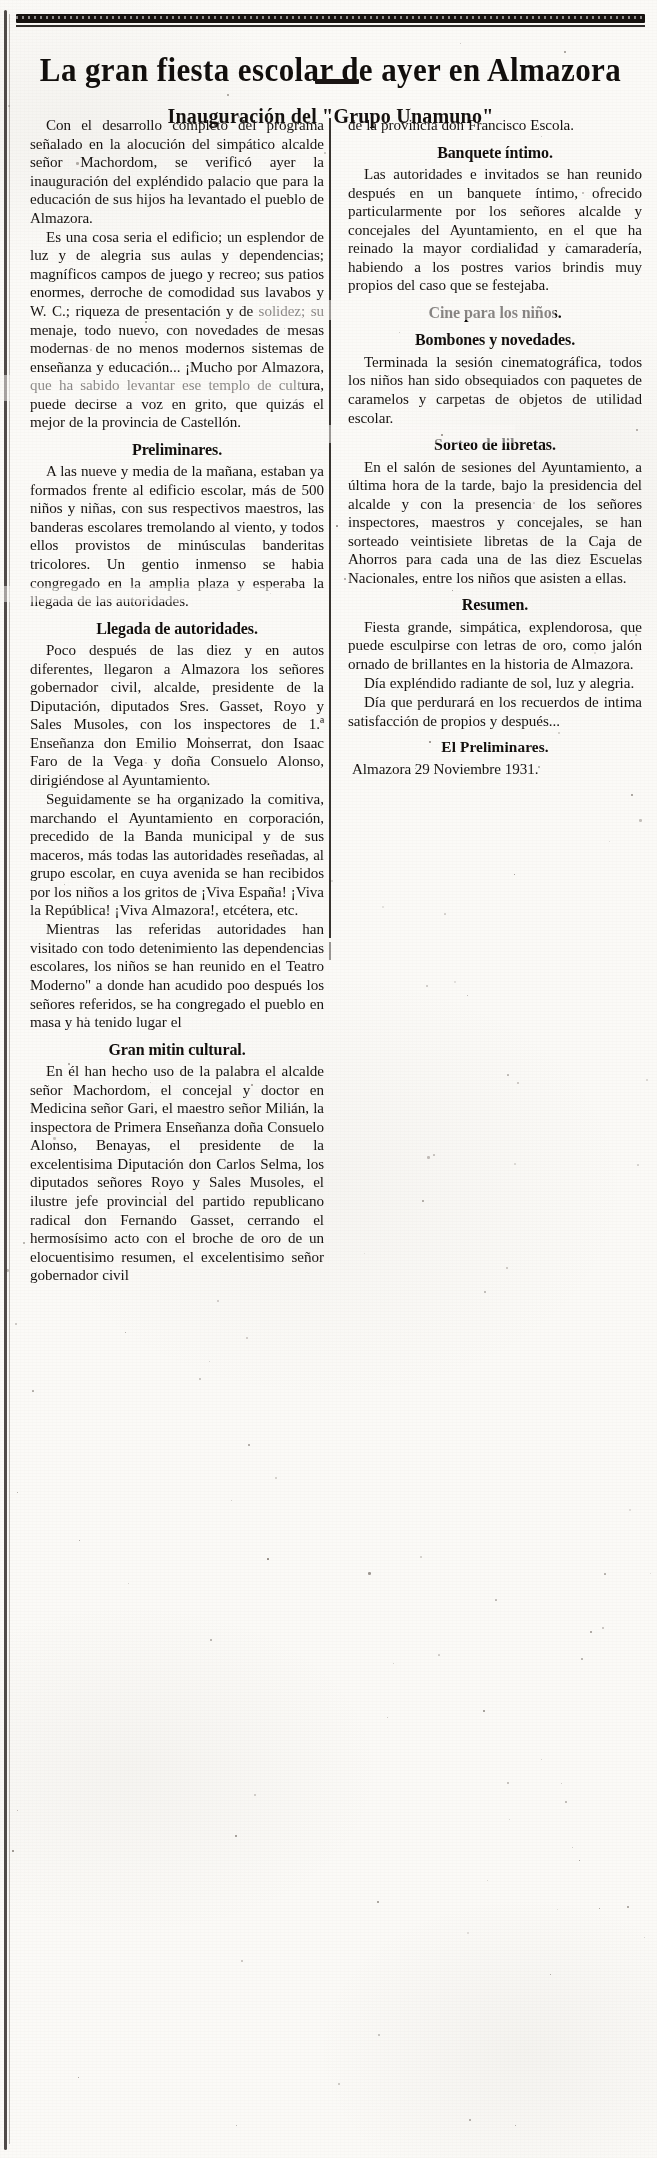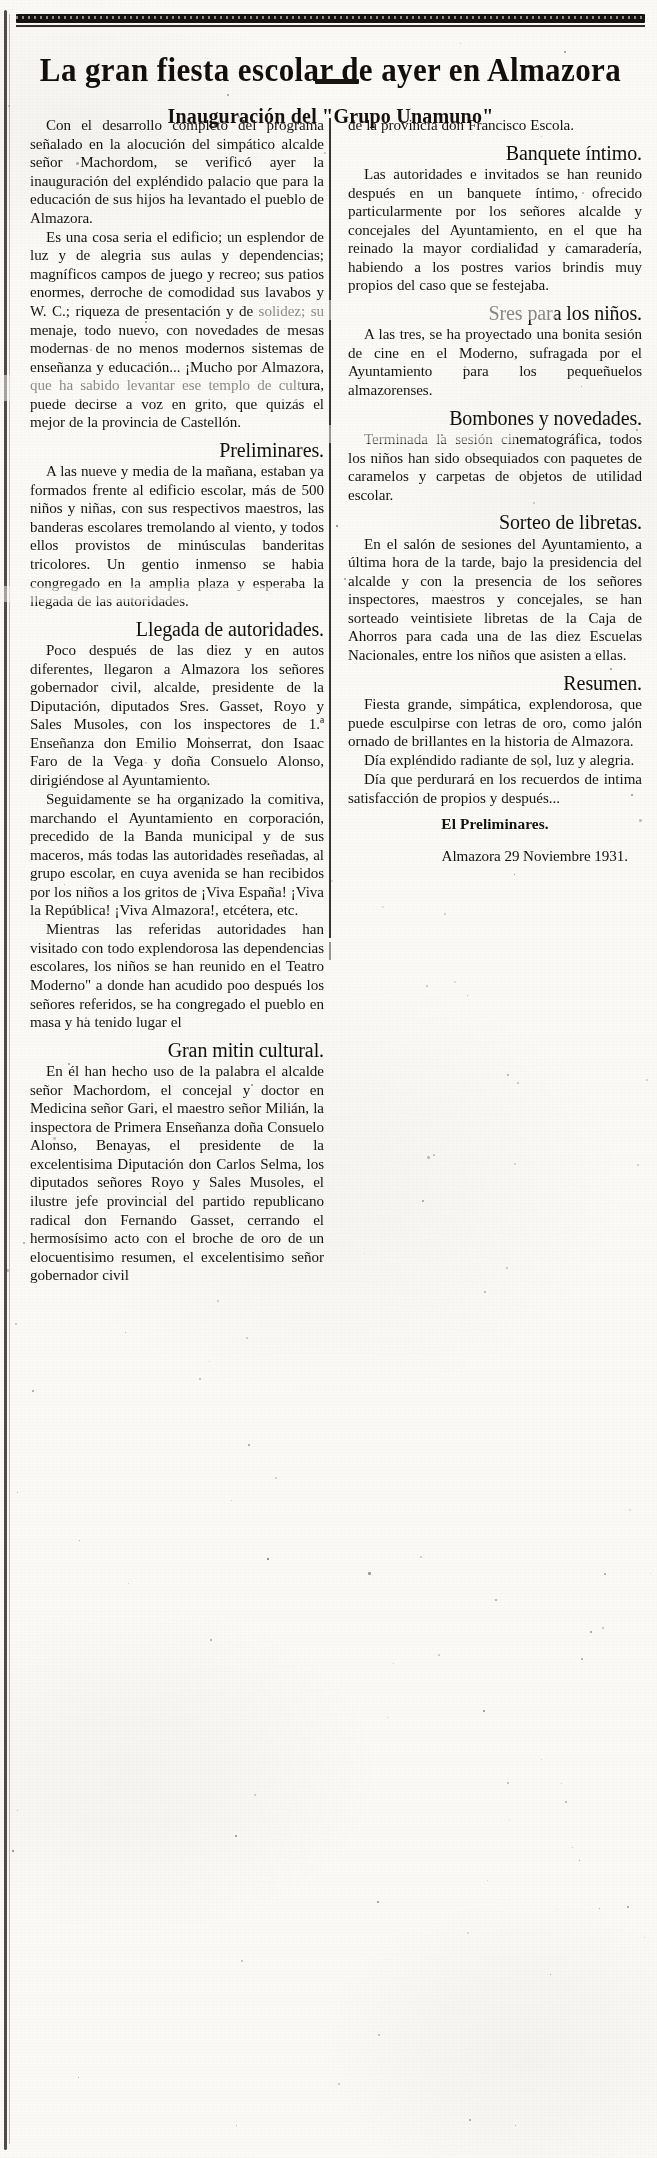--- a/index.html
+++ b/index.html
@@ -158,39 +158,39 @@
     line-height: 18.55px;
     letter-spacing: -0.05px;
     word-spacing: .3px;
     hyphens: manual;
     color: #171311;
   }
   p.par.noindent { text-indent: 0; }
 
   h3.sect {
     margin: 9px 0 3px 0;
-    font-size: 20px;
+    font-size: 16px;
     line-height: 18.5px;
-    font-weight: normal;
+    font-weight: bold;
     letter-spacing: -0.1px;
     color: #120f0d;
-    text-align: right;
+    text-align: center;
   }
 
   .signature {
     margin: 7px 0 0 0;
     text-align: center;
     font-weight: bold;
     font-size: 15.3px;
     line-height: 19px;
     letter-spacing: .1px;
   }
   .dateline {
-    margin: 14px;
-    text-align: right;
+    margin: 4px;
+    text-align: left;
     font-size: 15.1px;
     line-height: 19px;
     letter-spacing: -0.05px;
   }
 
   
   .faded-a, .faded-b, .faded-c, .faded-d {
     position: absolute;
     pointer-events: none;
     background: rgba(251,250,247,0.50);
@@ -244,30 +244,29 @@
     <div class="col-divider-2"></div>
 
     <div class="col col-left" id="col-left">
         <p class="par">Con el desarrollo completo del programa señalado en la alocución del simpático alcalde señor Machordom, se verificó ayer la inauguración del expléndido palacio que para la educación de sus hijos ha levantado el pueblo de Almazora.</p>
         <p class="par">Es una cosa seria el edificio; un esplendor de luz y de alegria sus aulas y dependencias; magníficos campos de juego y recreo; sus patios enormes, derroche de comodidad sus lavabos y W. C.; riqueza de presentación y de solidez; su menaje, todo nuevo, con novedades de mesas modernas de no menos modernos sistemas de enseñanza y educación... ¡Mucho por Almazora, que ha sabido levantar ese templo de cultura, puede decirse a voz en grito, que quizás el mejor de la provincia de Castellón.</p>
         <h3 class="sect">Preliminares.</h3>
         <p class="par">A las nueve y media de la mañana, estaban ya formados frente al edificio escolar, más de 500 niños y niñas, con sus respectivos maestros, las banderas escolares tremolando al viento, y todos ellos provistos de minúsculas banderitas tricolores. Un gentio inmenso se habia congregado en la amplia plaza y esperaba la llegada de las autoridades.</p>
         <h3 class="sect">Llegada de autoridades.</h3>
         <p class="par">Poco después de las diez y en autos diferentes, llegaron a Almazora los señores gobernador civil, alcalde, presidente de la Diputación, diputados Sres. Gasset, Royo y Sales Musoles, con los inspectores de 1.ª Enseñanza don Emilio Monserrat, don Isaac Faro de la Vega y doña Consuelo Alonso, dirigiéndose al Ayuntamiento.</p>
         <p class="par">Seguidamente se ha organizado la comitiva, marchando el Ayuntamiento en corporación, precedido de la Banda municipal y de sus maceros, más todas las autoridades reseñadas, al grupo escolar, en cuya avenida se han recibidos por los niños a los gritos de ¡Viva España! ¡Viva la República! ¡Viva Almazora!, etcétera, etc.</p>
-        <p class="par">Mientras las referidas autoridades han visitado con todo explendorosa las dependencias escolares, los niños se han reunido en el Teatro Moderno" a donde han acudido poo después los señores referidos, se ha congregado el pueblo en masa y ha tenido lugar el</p>
+        <p class="par">Mientras las referidas autoridades han visitado con todo detenimiento las dependencias escolares, los niños se han reunido en el Teatro Moderno" a donde han acudido poo después los señores referidos, se ha congregado el pueblo en masa y ha tenido lugar el</p>
         <h3 class="sect">Gran mitin cultural.</h3>
         <p class="par">En él han hecho uso de la palabra el alcalde señor Machordom, el concejal y doctor en Medicina señor Gari, el maestro señor Milián, la inspectora de Primera Enseñanza doña Consuelo Alonso, Benayas, el presidente de la excelentisima Diputación don Carlos Selma, los diputados señores Royo y Sales Musoles, el ilustre jefe provincial del partido republicano radical don Fernando Gasset, cerrando el hermosísimo acto con el broche de oro de un elocuentisimo resumen, el excelentisimo señor gobernador civil</p>
       </div>
     <div class="col col-right" id="col-right">
         <p class="par noindent">de la provincia don Francisco Escola.</p>
         <h3 class="sect">Banquete íntimo.</h3>
         <p class="par">Las autoridades e invitados se han reunido después en un banquete íntimo, ofrecido particularmente por los señores alcalde y concejales del Ayuntamiento, en el que ha reinado la mayor cordialidad y camaradería, habiendo a los postres varios brindis muy propios del caso que se festejaba.</p>
-        <h3 class="sect">Sres para los niños.</h3>
-        <p class="par">A las tres, se ha proyectado una bonita sesión de cine en el Moderno, sufragada por el Ayuntamiento para los pequeñuelos almazorenses.</p>
+        <h3 class="sect">Cine para los niños.</h3>
         <h3 class="sect">Bombones y novedades.</h3>
         <p class="par">Terminada la sesión cinematográfica, todos los niños han sido obsequiados con paquetes de caramelos y carpetas de objetos de utilidad escolar.</p>
         <h3 class="sect">Sorteo de libretas.</h3>
         <p class="par">En el salón de sesiones del Ayuntamiento, a última hora de la tarde, bajo la presidencia del alcalde y con la presencia de los señores inspectores, maestros y concejales, se han sorteado veintisiete libretas de la Caja de Ahorros para cada una de las diez Escuelas Nacionales, entre los niños que asisten a ellas.</p>
         <h3 class="sect">Resumen.</h3>
         <p class="par">Fiesta grande, simpática, explendorosa, que puede esculpirse con letras de oro, como jalón ornado de brillantes en la historia de Almazora.</p>
         <p class="par">Día expléndido radiante de sol, luz y alegria.</p>
         <p class="par">Día que perdurará en los recuerdos de intima satisfacción de propios y después...</p>
         <p class="signature">El Preliminares.</p>
         <p class="dateline">Almazora 29 Noviembre 1931.</p>

